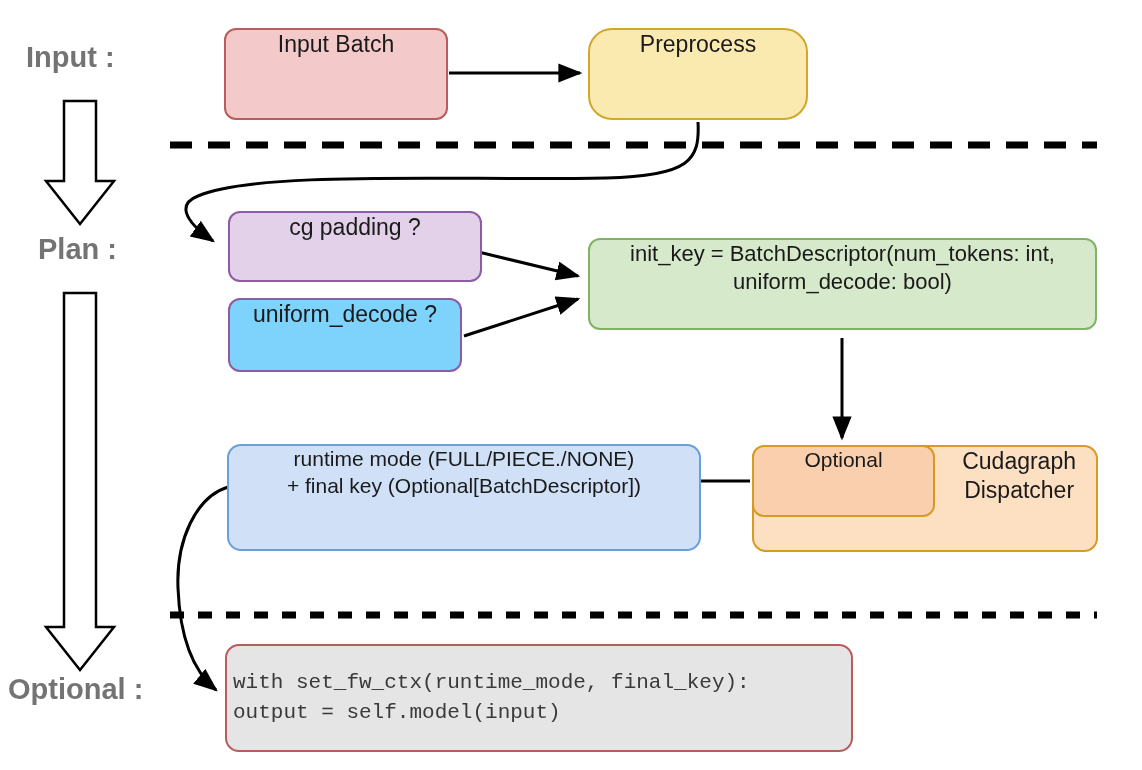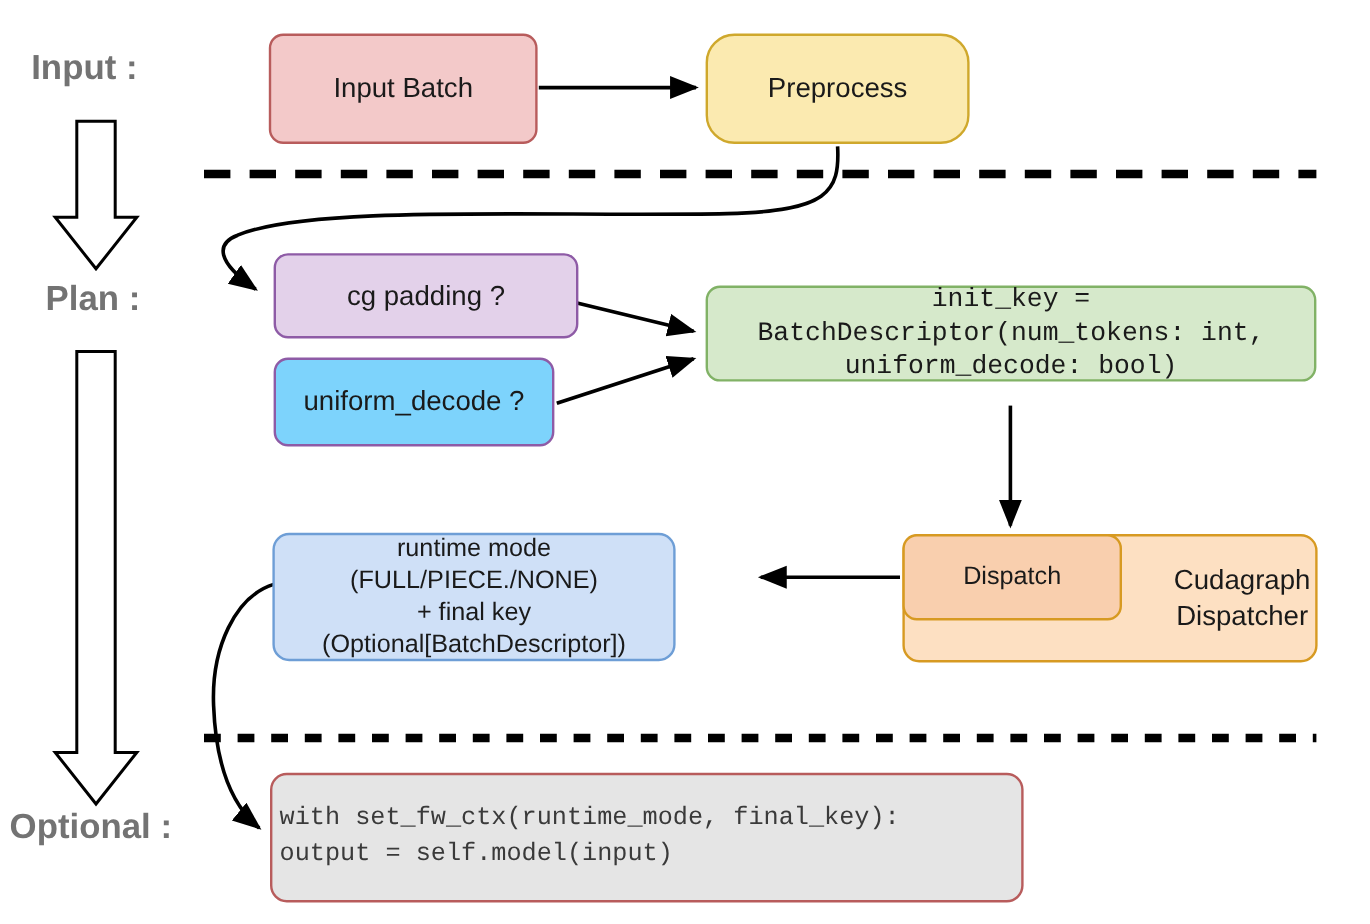--- a/index.html
+++ b/index.html
@@ -30,21 +30,21 @@
     font-weight: bold;
     font-size: 29px;
     color: #737373;
     white-space: nowrap;
     letter-spacing: 0px;
   }
   .node {
     position: absolute;
     box-sizing: border-box;
     display: flex;
-    align-items: center;
+    align-items: flex-start;
     justify-content: center;
     text-align: center;
     font-family: "Liberation Sans", sans-serif;
     color: #1a1a1a;
     line-height: 1.28;
   }
   .node-label { display: block; white-space: pre-line; }
   .code-node {
     position: absolute;
     box-sizing: border-box;
@@ -53,24 +53,24 @@
     justify-content: flex-start;
     font-family: "Liberation Mono", monospace;
     color: #3a3a3a;
     white-space: pre;
     line-height: 1.45;
   }
   #n-input-batch  { left:224px; top:28px;  width:224px; height:92px;  background:#f3c9c9; border:2px solid #b85c5c; border-radius:12px; font-size:23px; }
   #n-preprocess   { left:588px; top:28px;  width:220px; height:92px;  background:#fbeab0; border:2px solid #cfa82c; border-radius:24px; font-size:23px; }
   #n-cg-padding   { left:228px; top:211px; width:254px; height:71px;  background:#e3d1ea; border:2px solid #8e5ba6; border-radius:12px; font-size:23px; }
   #n-uniform-dec  { left:228px; top:298px; width:234px; height:74px;  background:#7dd3fc; border:2px solid #8e5ba6; border-radius:12px; font-size:23px; }
-  #n-init-key     { left:588px; top:238px; width:509px; height:80px;  background:#d6e9cb; border:2px solid #81b266; border-radius:12px; font-size:22px; padding:0 10px;font-family:Liberation Mono, monospace; }
-  #n-cudagraph    { left:752px; top:445px; width:346px; height:107px; background:#fde0c2; border:2px solid #d79a22; border-radius:14px; font-size:23px; justify-content:flex-end; padding-right:4px; }
+  #n-init-key     { left:588px; top:238px; width:509px; height:92px;  background:#d6e9cb; border:2px solid #81b266; border-radius:12px; font-size:22px; padding:0 10px; }
+  #n-cudagraph    { left:752px; top:445px; width:346px; height:107px; background:#fde0c2; border:2px solid #d79a22; border-radius:14px; font-size:23px; justify-content:flex-end; padding-right:20px; }
   #n-dispatch     { left:752px; top:445px; width:183px; height:72px;  background:#f9cfae; border:2px solid #d79a22; border-radius:12px; font-size:21px; }
-  #n-runtime-mode { left:227px; top:444px; width:336px; height:107px; background:#cfe0f7; border:2px solid #6e9ed6; border-radius:14px; font-size:21px; }
+  #n-runtime-mode { left:227px; top:444px; width:474px; height:107px; background:#cfe0f7; border:2px solid #6e9ed6; border-radius:14px; font-size:21px; }
   #n-exec-code    { left:225px; top:644px; width:628px; height:108px; background:#e5e5e5; border:2px solid #b85c5c; border-radius:14px; font-size:21px; padding-left:6px; }
   #lbl-input   { left:26px; top:41px;  }
   #lbl-plan    { left:38px; top:233px; }
   #lbl-execute { left:8px;  top:673px; }
 </style>
 </head>
 <body>
 
 <div id="canvas">
 
@@ -126,21 +126,21 @@
     <span class="node-label">init_key = BatchDescriptor(num_tokens: int,
 uniform_decode: bool)</span>
   </div>
 
   <div class="node" id="n-cudagraph">
     <span class="node-label">Cudagraph
 Dispatcher</span>
   </div>
 
   <div class="node" id="n-dispatch">
-    <span class="node-label">Dispatch</span>
+    <span class="node-label">Optional</span>
   </div>
 
   <div class="node" id="n-runtime-mode">
     <span class="node-label">runtime mode (FULL/PIECE./NONE)
 + final key (Optional[BatchDescriptor])</span>
   </div>
 
   <div class="code-node" id="n-exec-code">
     <span class="node-label">with set_fw_ctx(runtime_mode, final_key):
     output = self.model(input)</span>

